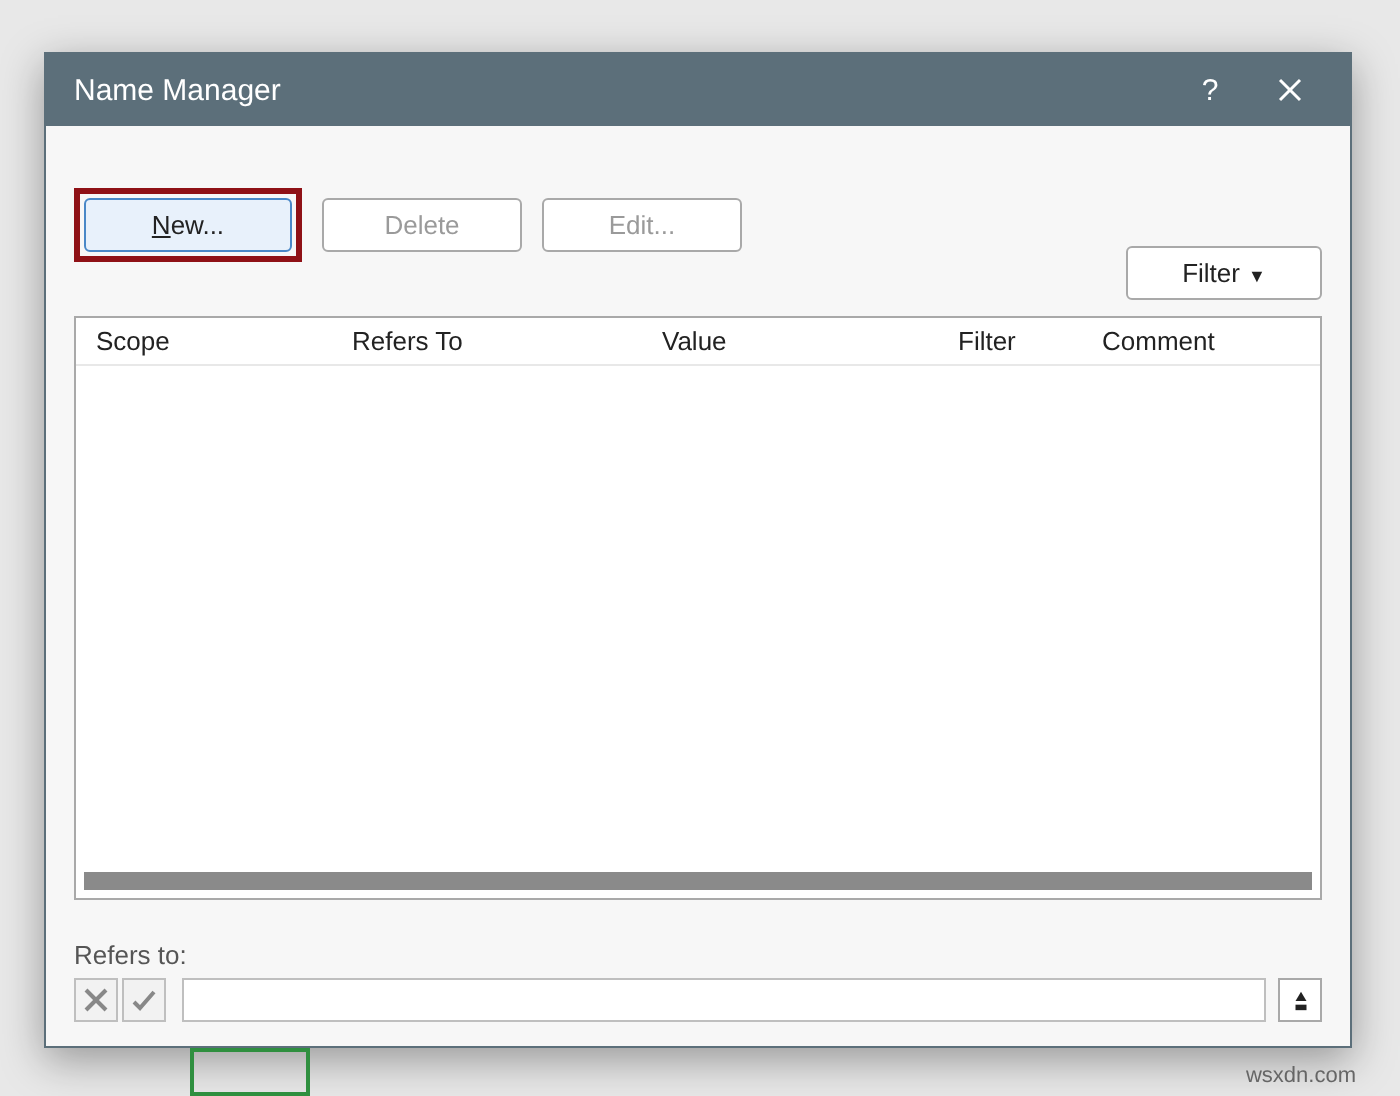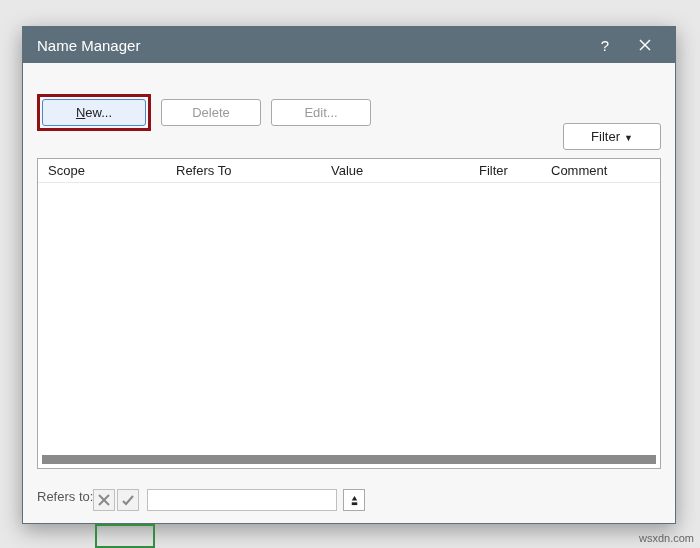--- a/index.html
+++ b/index.html
@@ -8,21 +8,21 @@
       font-size: 13px;
       background: #e8e8e8;
       width: 700px;
       height: 548px;
       position: relative;
       overflow: hidden;
     }
     .watermark {
       position: absolute;
       bottom: 4px;
-      right: 6px;
+      right: 22px;
       font-size: 11px;
       color: #666;
       z-index: 1000;
       font-family: Arial, sans-serif;
     }
     .dialog {
       position: absolute;
       left: 22px;
       top: 26px;
       width: 654px;
@@ -136,21 +136,21 @@
     }
     .hscroll .track {
       flex: 1;
       height: 9px;
       background: #8a8a8a;
       border-radius: 0;
     }
     .refers-row {
       margin-top: 20px;
       display: flex;
-      flex-direction: row;
+      flex-direction: column;
     }
     .refers-label {
       font-size: 13px;
       color: #555;
       margin-bottom: 4px;
     }
     .refers-controls {
       display: flex;
       align-items: center;
       gap: 2px;

